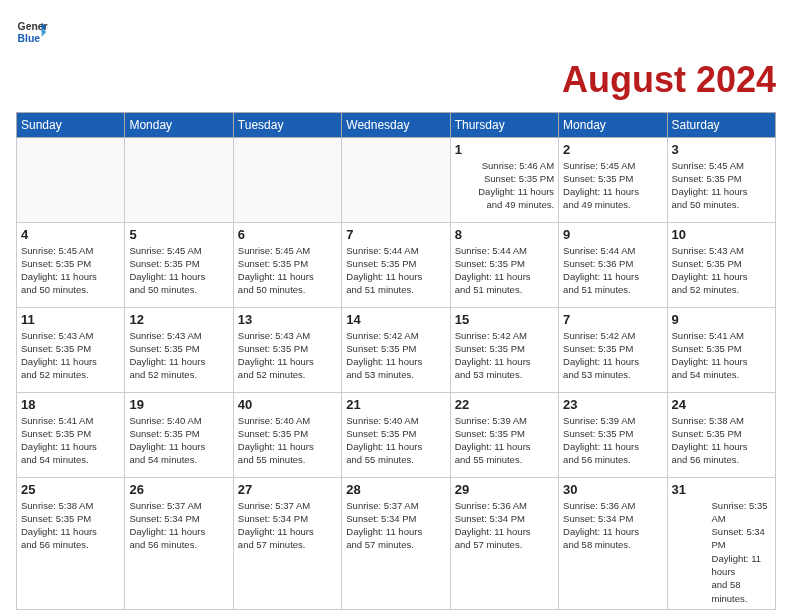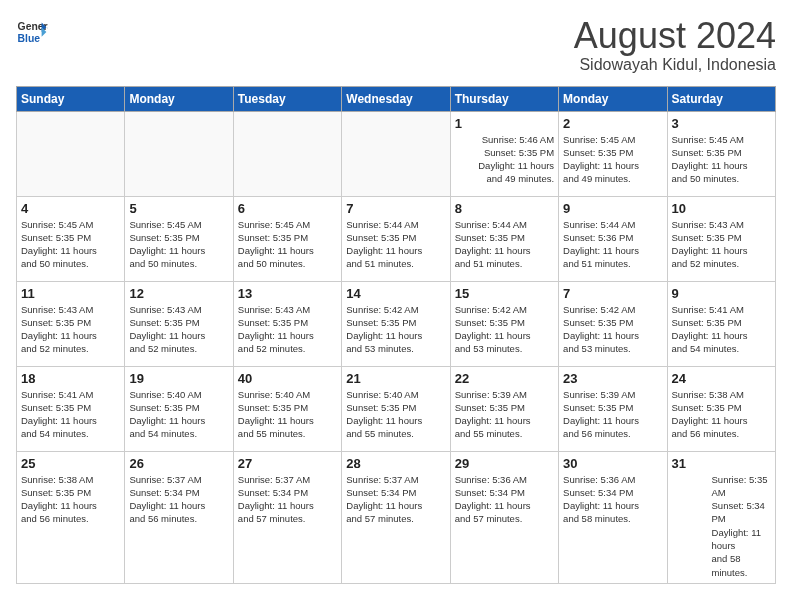--- a/index.html
+++ b/index.html
@@ -23,38 +23,39 @@
     }
     .logo-icon {
       width: 32px;
       height: 32px;
     }
     .title-block {
       text-align: right;
     }
     .month-year {
       font-size: 36px;
-      font-weight: normal;
-      color: #404040;
+      font-weight: bold;
+      color: #b91c1c;
       line-height: 1.1;
+      margin-top: 44px;
     }
     .location {
       font-size: 16px;
       color: #444;
     }
     table {
       width: 100%;
       border-collapse: collapse;
       table-layout: fixed;
     }
     th {
       background-color: #1a5fb4;
       color: #fff;
       font-size: 12px;
-      font-weight: bold;
+      font-weight: normal;
       padding: 5px 4px;
       text-align: left;
       border: 1px solid #aaa;
     }
     td {
       border: 1px solid #ccc;
       vertical-align: top;
       padding: 4px 4px;
       font-size: 10px;
       color: #333;
@@ -84,21 +85,20 @@
   <div class="logo">
     <svg class="logo-icon" viewBox="0 0 40 40">
       <text x="2" y="18" font-size="13" font-weight="bold" fill="#333">General</text>
       <text x="2" y="32" font-size="13" font-weight="bold" fill="#1a5fb4">Blue</text>
       <polygon points="32,8 38,14 32,20" fill="#1a5fb4"></polygon>
       <polygon points="32,14 38,20 32,26" fill="#4a9fd4"></polygon>
     </svg>
   </div>
   <div class="title-block">
     <div class="month-year">August 2024</div>
-    <div class="location">Sidowayah Kidul, Indonesia</div>
   </div>
 </div>
 
 <table>
   <thead>
     <tr>
     <th>Sunday</th>
         <th>Monday</th>
         <th>Tuesday</th>
         <th>Wednesday</th>

